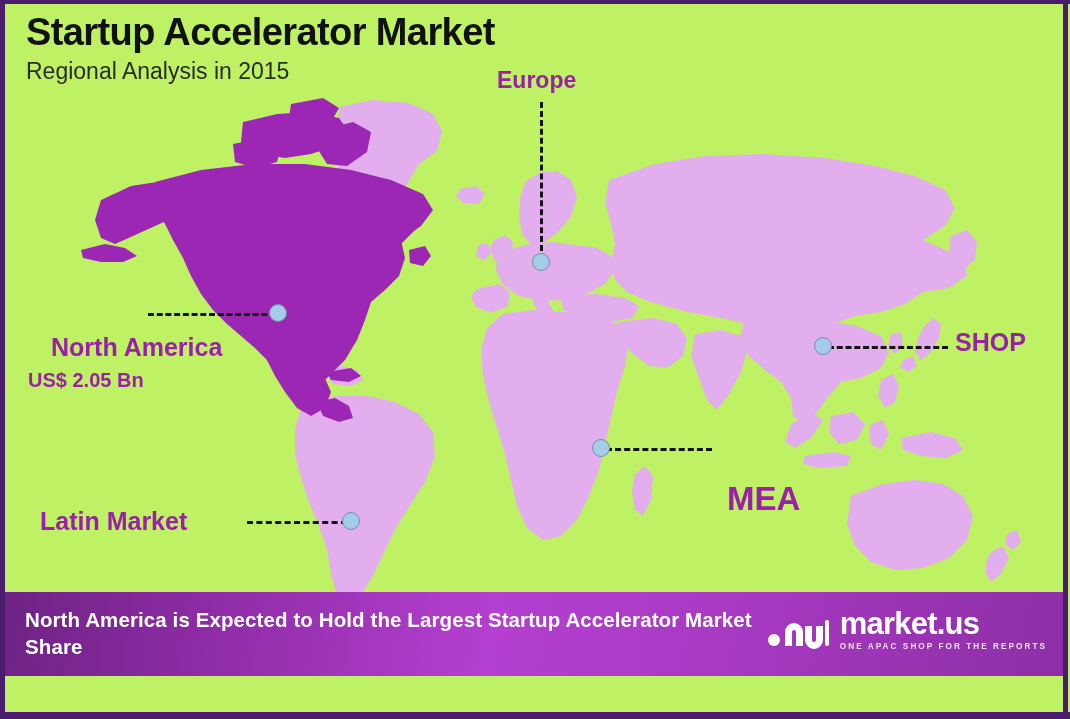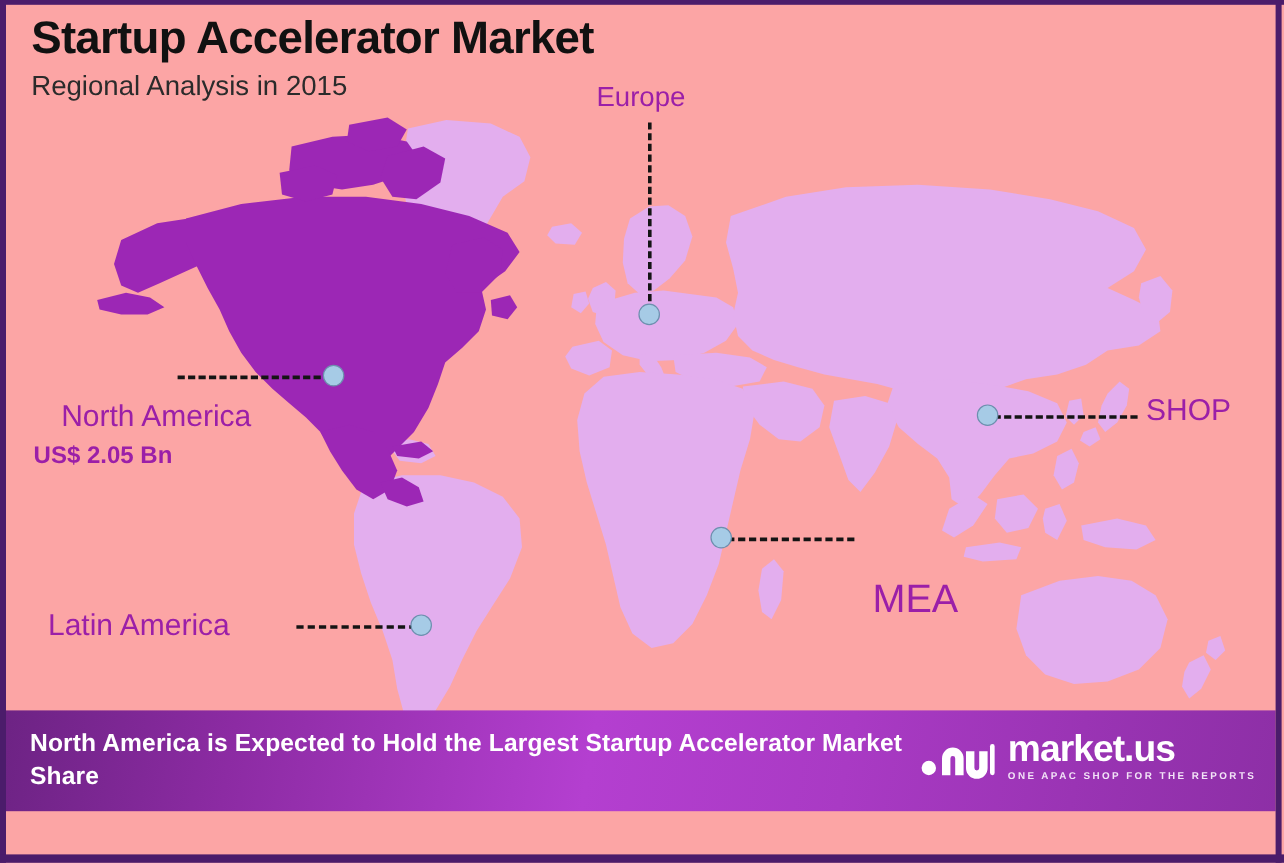--- a/index.html
+++ b/index.html
@@ -1,39 +1,39 @@
 <!DOCTYPE html>
 <html><head>
 <meta charset="utf-8">
 <style>
   html,body{margin:0;padding:0;background:#ffffff;}
   body{width:1070px;height:719px;overflow:hidden;font-family:"Liberation Sans",sans-serif;}
 
-  #frame{position:relative;width:1070px;height:719px;background:#fca5a5;box-sizing:border-box;}
+  #frame{position:relative;width:1070px;height:719px;background:#bef264;box-sizing:border-box;}
 
   
   .edge{position:absolute;background:#4b1c6b;}
   #edge-top{left:0;top:0;width:1070px;height:4px;}
   #edge-left{left:0;top:0;width:5px;height:719px;}
   #edge-right{left:1063px;top:0;width:5px;height:719px;}
   #edge-bottom{left:0;top:712px;width:1070px;height:7px;}
 
   
   #header{position:absolute;left:26px;top:12px;width:700px;}
   #title{font-size:38px;font-weight:bold;color:#111111;letter-spacing:-0.6px;
          line-height:1.08;margin:0;white-space:nowrap;}
   #subtitle{font-size:23px;color:#2b2b2b;margin:6px 0 0 0;line-height:1.1;}
 
   
   #map-wrap{position:absolute;left:5px;top:4px;width:1058px;height:624px;overflow:hidden;}
   #map-svg{position:absolute;left:0;top:0;width:1058px;height:624px;}
 
   
   #annot{position:absolute;left:0;top:0;width:1070px;height:628px;}
-  .ann-label{position:absolute;font-weight:normal;color:#9B1FA8;white-space:nowrap;text-align:center;}
+  .ann-label{position:absolute;font-weight:bold;color:#9B1FA8;white-space:nowrap;text-align:center;}
   .ann-sub{position:absolute;font-weight:bold;color:#9B1FA8;white-space:nowrap;}
 
   .dash-h{position:absolute;height:0;border-top:3px dashed #141414;}
   .dash-v{position:absolute;width:0;border-left:3px dashed #141414;}
 
   .marker{position:absolute;width:18px;height:18px;border-radius:50%;
           background:#A6CBE6;border:1.5px solid #6d8fae;box-sizing:border-box;}
 
   
   #banner{position:absolute;left:5px;top:592px;width:1058px;height:84px;
@@ -180,21 +180,21 @@
     <div class="dash-h" style="left:828px;top:346px;width:120px;"></div>
     <div class="marker" style="left:814px;top:337px;"></div>
     <div class="ann-label" style="left:955px;top:328px;font-size:25px;">SHOP</div>
 
     <div class="dash-h" style="left:606px;top:448px;width:106px;"></div>
     <div class="marker" style="left:592px;top:439px;"></div>
     <div class="ann-label" style="left:727px;top:436px;font-size:33px;margin-top:44px;">MEA</div>
 
     <div class="dash-h" style="left:247px;top:521px;width:100px;"></div>
     <div class="marker" style="left:342px;top:512px;"></div>
-    <div class="ann-label" style="left:40px;top:507px;font-size:25px;">Latin America</div>
+    <div class="ann-label" style="left:40px;top:507px;font-size:25px;">Latin Market</div>
   </div>
 
   <div id="banner">
     <div id="banner-text">North America is Expected to Hold the Largest Startup Accelerator Market Share</div>
 
     <div id="logo">
       <svg id="logo-mark" viewBox="0 0 62 40">
         <circle cx="7" cy="30" r="6" fill="#ffffff"></circle>
         <path d="M18 36 L18 22 A9 9 0 0 1 36 22 L36 36 L29 36 L29 22 A2 2 0 0 0 25 22 L25 36 Z" fill="#ffffff"></path>
         <path d="M38 16 L45 16 L45 30 A2 2 0 0 0 49 30 L49 16 L56 16 L56 30 A9 9 0 0 1 38 30 Z" fill="#ffffff"></path>

